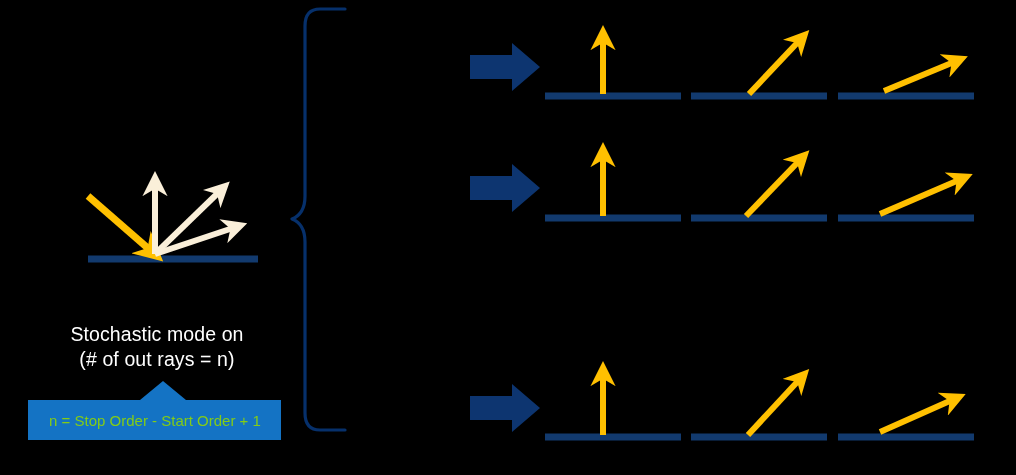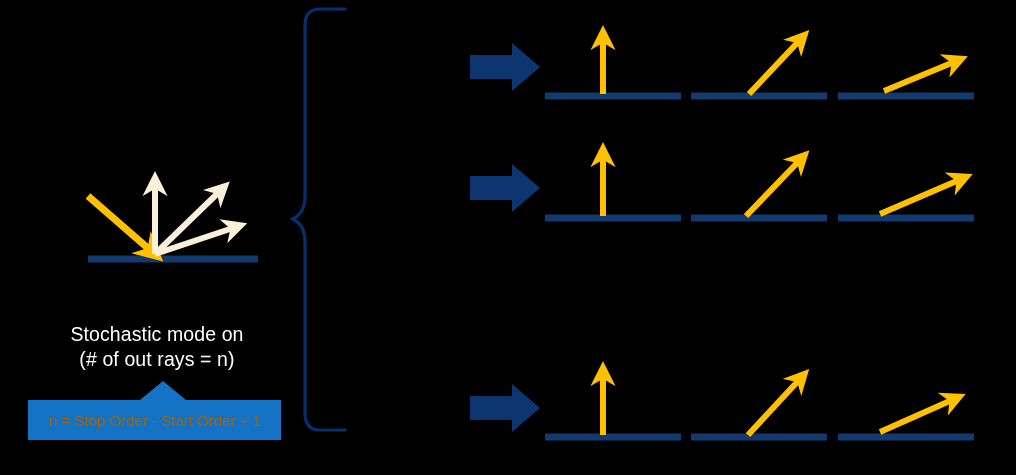--- a/index.html
+++ b/index.html
@@ -5,21 +5,21 @@
   html,body{margin:0;padding:0;background:#000;}
   body{width:1016px;height:475px;overflow:hidden;
        font-family:"Liberation Sans","DejaVu Sans",sans-serif;}
   #stage{position:relative;width:844px;height:475px;background:#000;}
   svg.layer{position:absolute;left:0;top:0;width:1016px;height:475px;}
   .cap-label{position:absolute;width:330px;left:-8px;top:322px;
              text-align:center;color:#fff;font-size:19.5px;line-height:25px;
              letter-spacing:.1px;}
   .cap-label div{white-space:nowrap;}
   .callout-text{position:absolute;left:30px;top:412px;width:250px;
-                text-align:center;color:#a16207;font-size:15px;white-space:nowrap;}
+                text-align:center;color:#84cc16;font-size:15px;white-space:nowrap;}
 </style>
 </head>
 <body>
 
 <div id="stage">
 
   <svg class="layer" viewBox="0 0 1016 475">
     <defs>
       <marker id="mGold" markerWidth="4.2" markerHeight="4.2" refX="1.7" refY="2.1" orient="auto" markerUnits="strokeWidth">
         <path d="M0,0 L4.2,2.1 L0,4.2 L1.25,2.1 Z" fill="#FFC000"></path>

